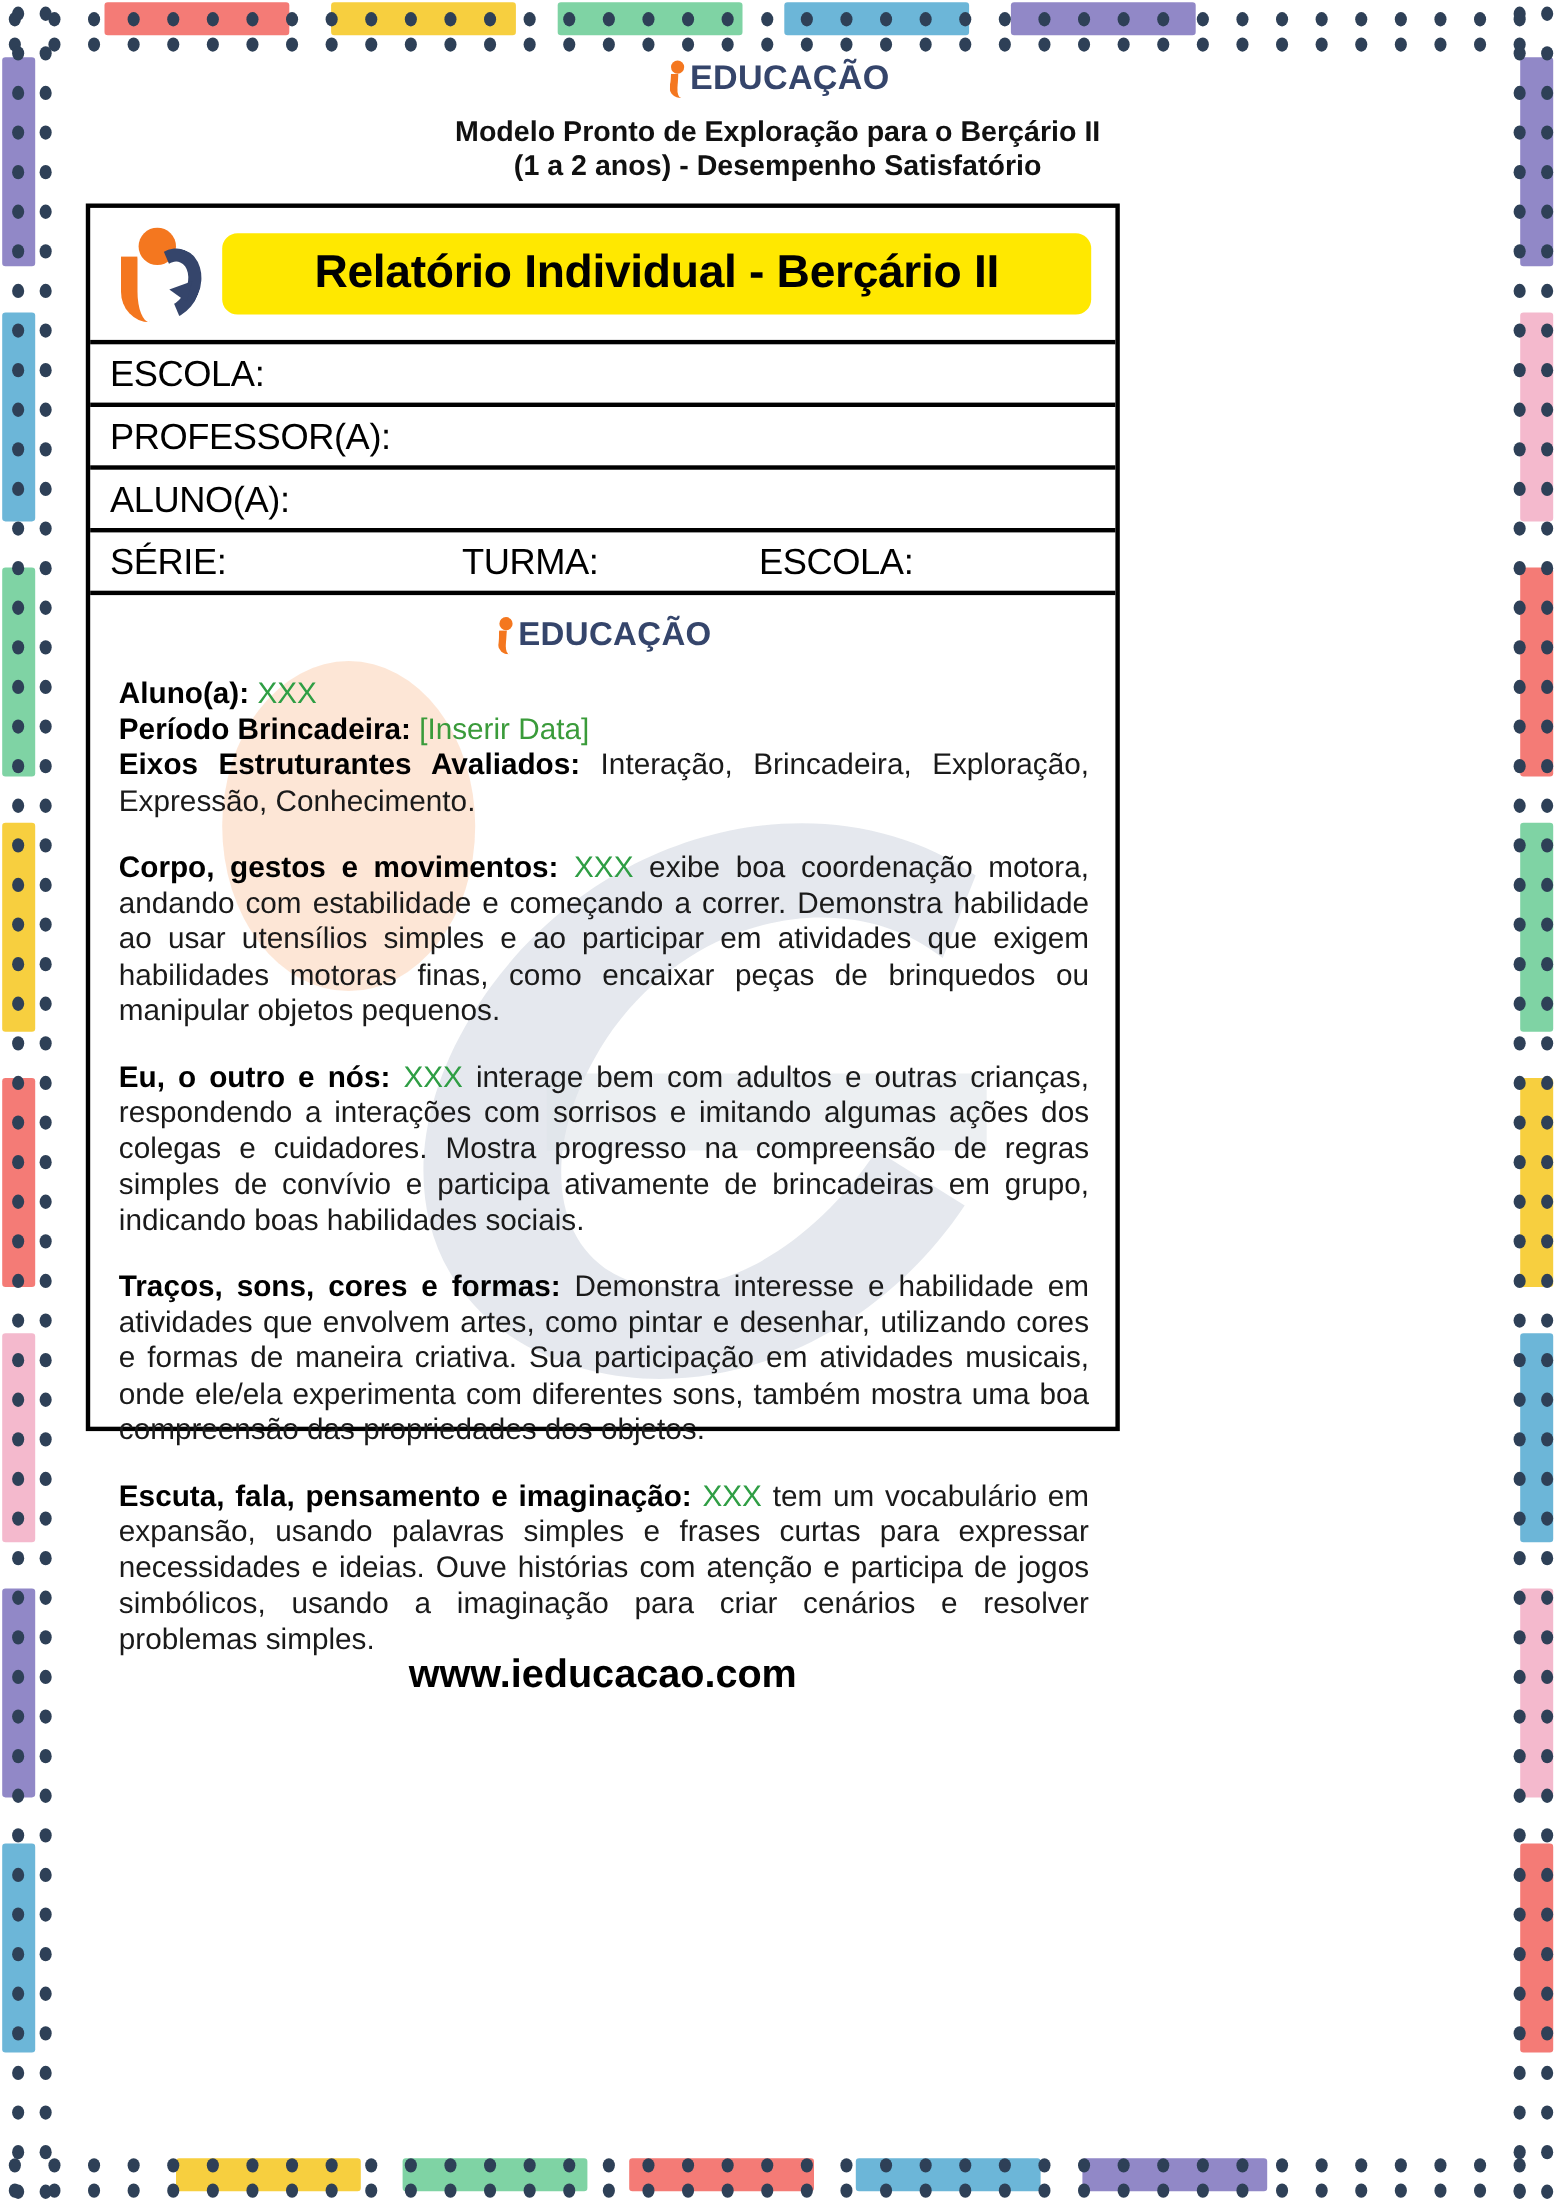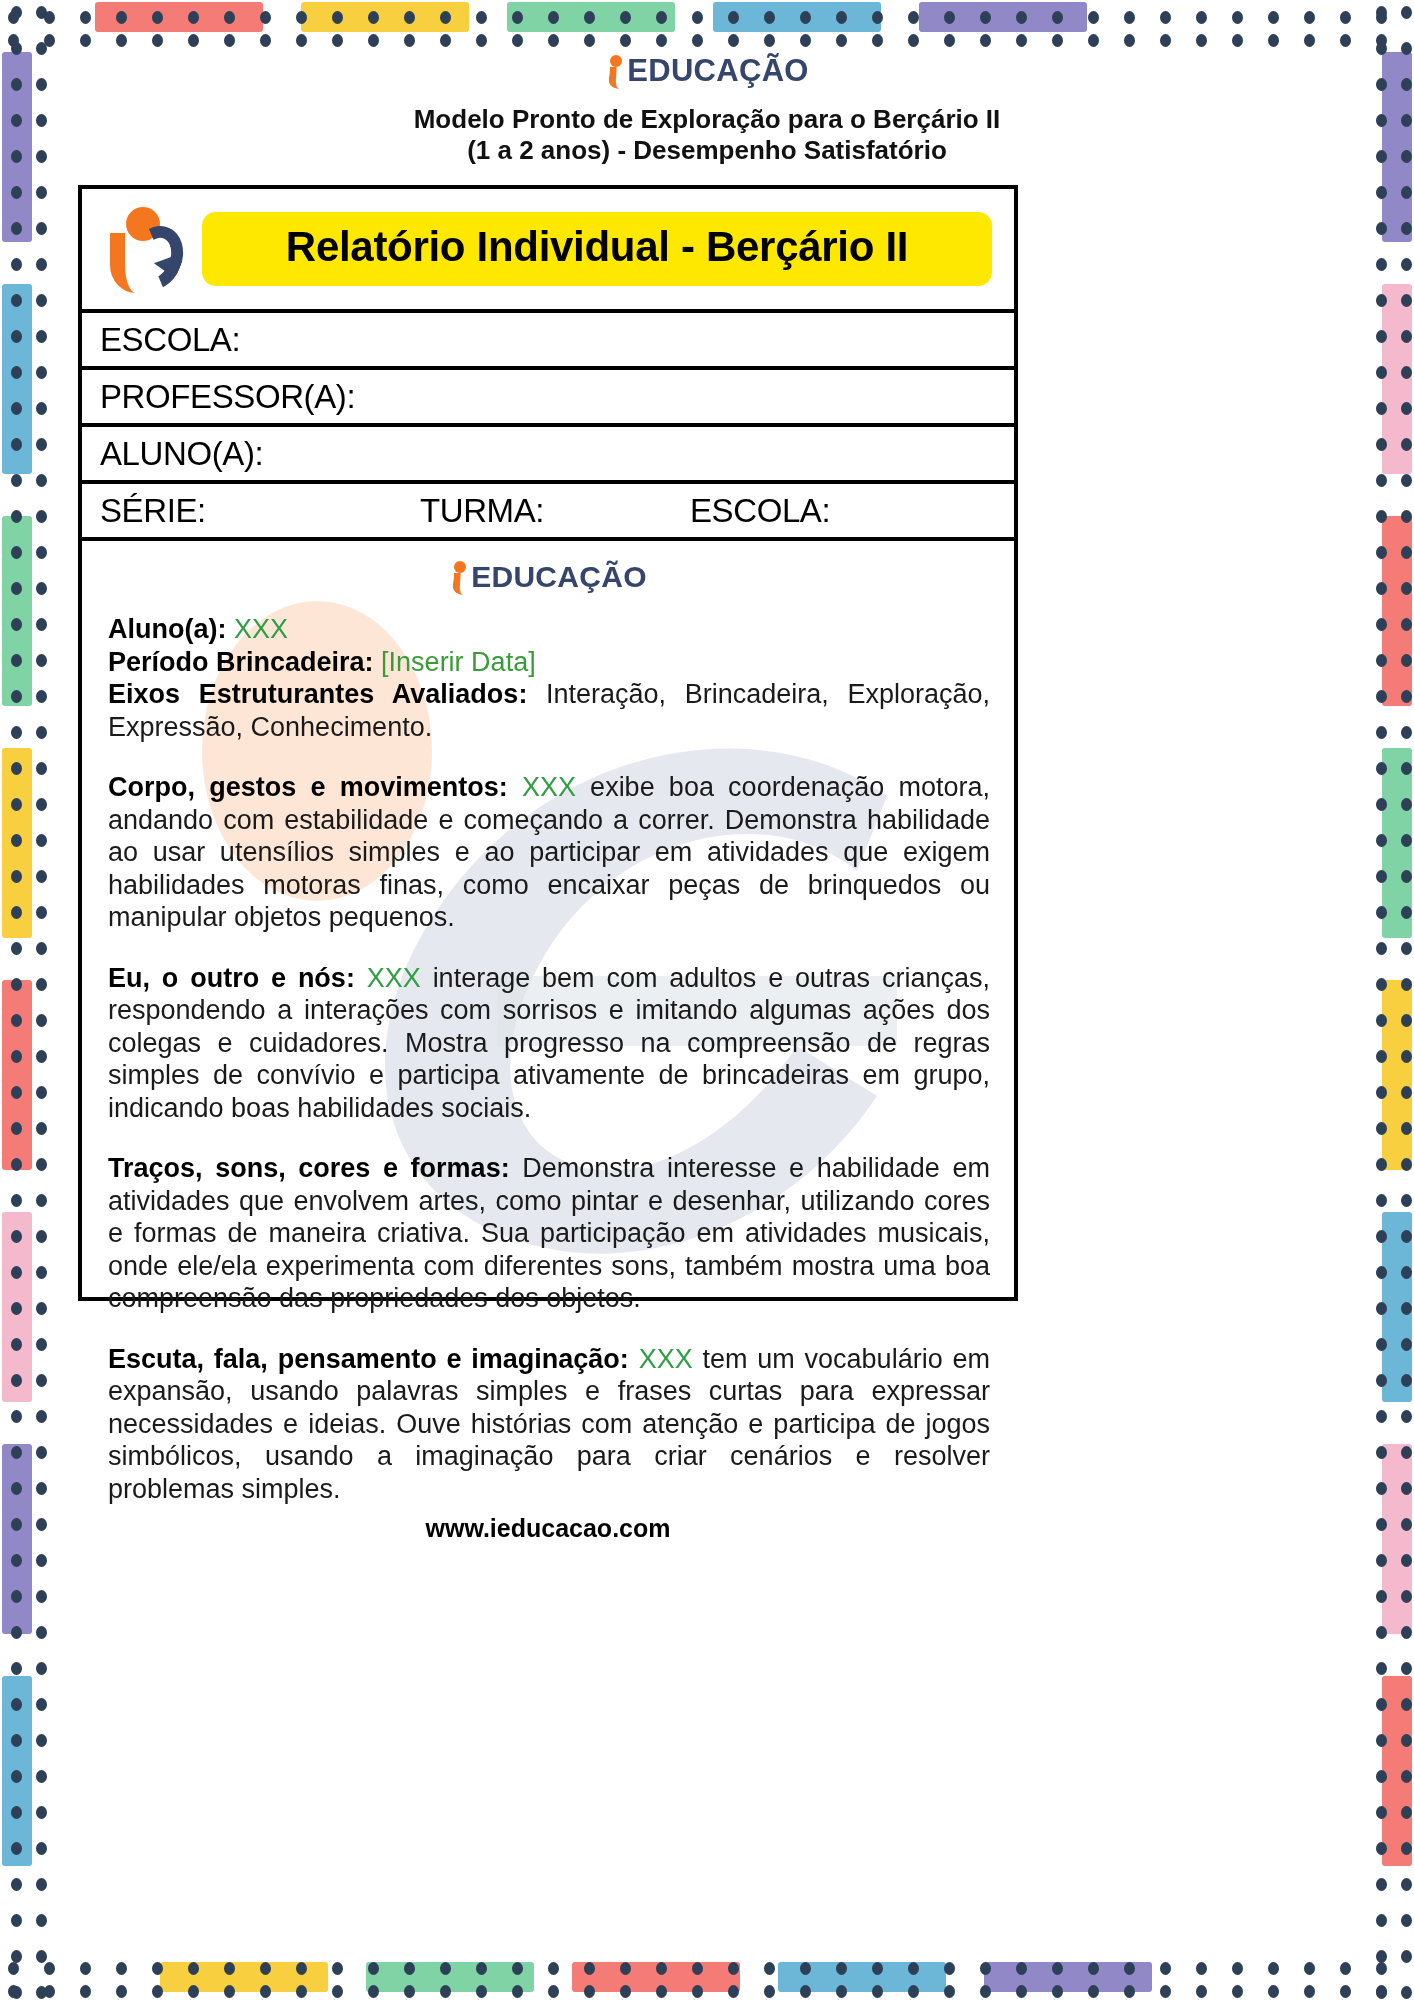--- a/index.html
+++ b/index.html
@@ -145,21 +145,21 @@
   }
   .content p { margin-bottom: 0; text-align: justify; }
   .content p.head-line { text-align: left; }
   .content p + p.spaced { margin-top: 28px; }
   .content b { font-weight: 700; color: #000; }
   .green { color: #2f9e44; }
   .green-d { color: #3a9b3a; }
 
   .footer {
     position: absolute; left: 0; bottom: 8px; width: 100%;
-    text-align: center; font-weight: 700; font-size: 25px; color: #000;
+    text-align: center; font-weight: 700; font-size: 36px; color: #000;
   }
 </style>
 </head>
 <body>
 
 <div class="page">
 
   <div class="border-top">
       <div class="hblock" style="left: 95px; width: 168px; background: rgb(244, 123, 118);"></div>
       <div class="hblock" style="left: 301px; width: 168px; background: rgb(247, 207, 63);"></div>

